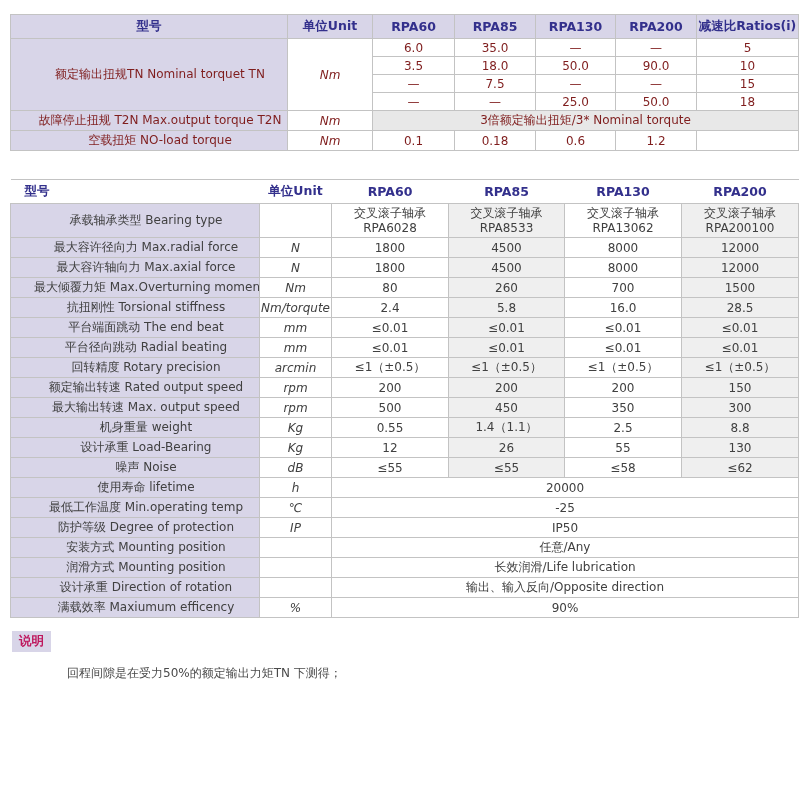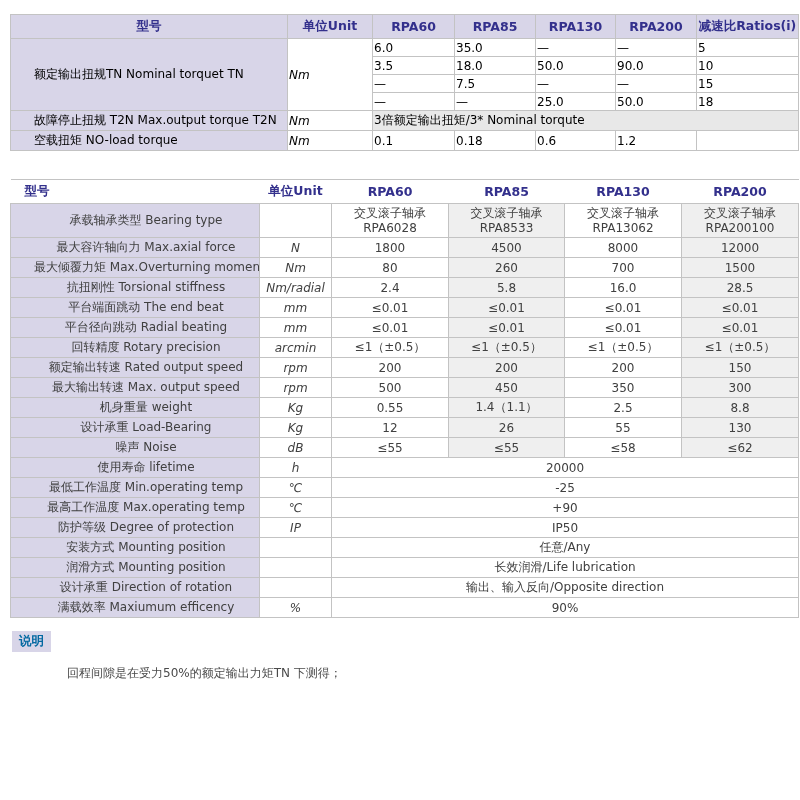--- a/index.html
+++ b/index.html
@@ -11,21 +11,21 @@
   .page{position:relative;width:800px;height:800px;overflow:hidden;}
   table{border-collapse:collapse;table-layout:fixed;width:788px;margin-left:10px;}
   td,th{border:1px solid #c3c3c3;overflow:hidden;white-space:nowrap;box-sizing:border-box;}
 
   
   #t1{margin-top:14px;}
   #t1 th{
     background:#d8d5e8;color:#33308c;font-size:12.5px;font-weight:bold;
     height:24px;text-align:center;
   }
-  #t1 td{height:18px;font-size:12px;text-align:left;color:#000000;}
+  #t1 td{height:18px;font-size:12px;text-align:center;color:#7f1d1d;}
 
   
   #t2{margin-top:28px;}
   #t2 th{
     background:#ffffff;color:#33308c;font-size:12.5px;font-weight:bold;
     height:24px;text-align:center;border-left:none;border-right:none;
   }
   #t2 th.first{text-align:left;padding-left:14px;}
   #t2 td{height:19px;font-size:12px;text-align:center;color:#404040;}
   #t2 tr.tall td{height:34px;white-space:normal;line-height:1.25;}
@@ -40,21 +40,21 @@
   td.gray{background:#e8e8e8;}
   td.alt{background:#efefef;}
   td.mergedv{background:#ffffff;}
 
   
   .note{
     display:flex;align-items:flex-start;gap:16px;
     margin:13px 0 0 12px;font-size:12px;color:#4a4a4a;
   }
   .note-badge{
-    background:#d8d5e8;color:#0369a1;font-weight:bold;
+    background:#d8d5e8;color:#be185d;font-weight:bold;
     font-size:12.5px;padding:2px 7px;flex:0 0 auto;
   }
   .note-lines{line-height:1.9;margin-top:31px;}
 </style>
 </head>
 <body>
 
 <div class="page">
 
   <table id="t1">
@@ -148,38 +148,46 @@
     <tbody>
         <tr class="tall">
           <td class="label">承载轴承类型 Bearing type</td>
           <td class="unit"></td>
           <td>交叉滚子轴承<br>RPA6028</td>
           <td class="alt">交叉滚子轴承<br>RPA8533</td>
           <td>交叉滚子轴承<br>RPA13062</td>
           <td class="alt">交叉滚子轴承<br>RPA200100</td>
         </tr>
         <tr>
+          <td class="label">最大容许径向力 Max.radial force</td>
+          <td class="unit">N</td>
+          <td>1800</td>
+          <td class="alt">4500</td>
+          <td>8000</td>
+          <td class="alt">12000</td>
+        </tr>
+        <tr>
           <td class="label">最大容许轴向力 Max.axial force</td>
           <td class="unit">N</td>
           <td>1800</td>
           <td class="alt">4500</td>
           <td>8000</td>
           <td class="alt">12000</td>
         </tr>
         <tr>
           <td class="label">最大倾覆力矩 Max.Overturning moment</td>
           <td class="unit">Nm</td>
           <td>80</td>
           <td class="alt">260</td>
           <td>700</td>
           <td class="alt">1500</td>
         </tr>
         <tr>
           <td class="label">抗扭刚性 Torsional stiffness</td>
-          <td class="unit">Nm/radial</td>
+          <td class="unit">Nm/torqute</td>
           <td>2.4</td>
           <td class="alt">5.8</td>
           <td>16.0</td>
           <td class="alt">28.5</td>
         </tr>
         <tr>
           <td class="label">平台端面跳动 The end beat</td>
           <td class="unit">mm</td>
           <td>≤0.01</td>
           <td class="alt">≤0.01</td>
@@ -246,25 +254,20 @@
           <td class="label">使用寿命 lifetime</td>
           <td class="unit">h</td>
           <td class="mergedv" colspan="4">20000</td>
         </tr>
         <tr>
           <td class="label">最低工作温度 Min.operating temp</td>
           <td class="unit">℃</td>
           <td class="mergedv" colspan="4">-25</td>
         </tr>
         <tr>
-          <td class="label">最高工作温度 Max.operating temp</td>
-          <td class="unit">℃</td>
-          <td class="mergedv" colspan="4">+90</td>
-        </tr>
-        <tr>
           <td class="label">防护等级 Degree of protection</td>
           <td class="unit">IP</td>
           <td class="mergedv" colspan="4">IP50</td>
         </tr>
         <tr>
           <td class="label">安装方式 Mounting position</td>
           <td class="unit"></td>
           <td class="mergedv" colspan="4">任意/Any</td>
         </tr>
         <tr>

